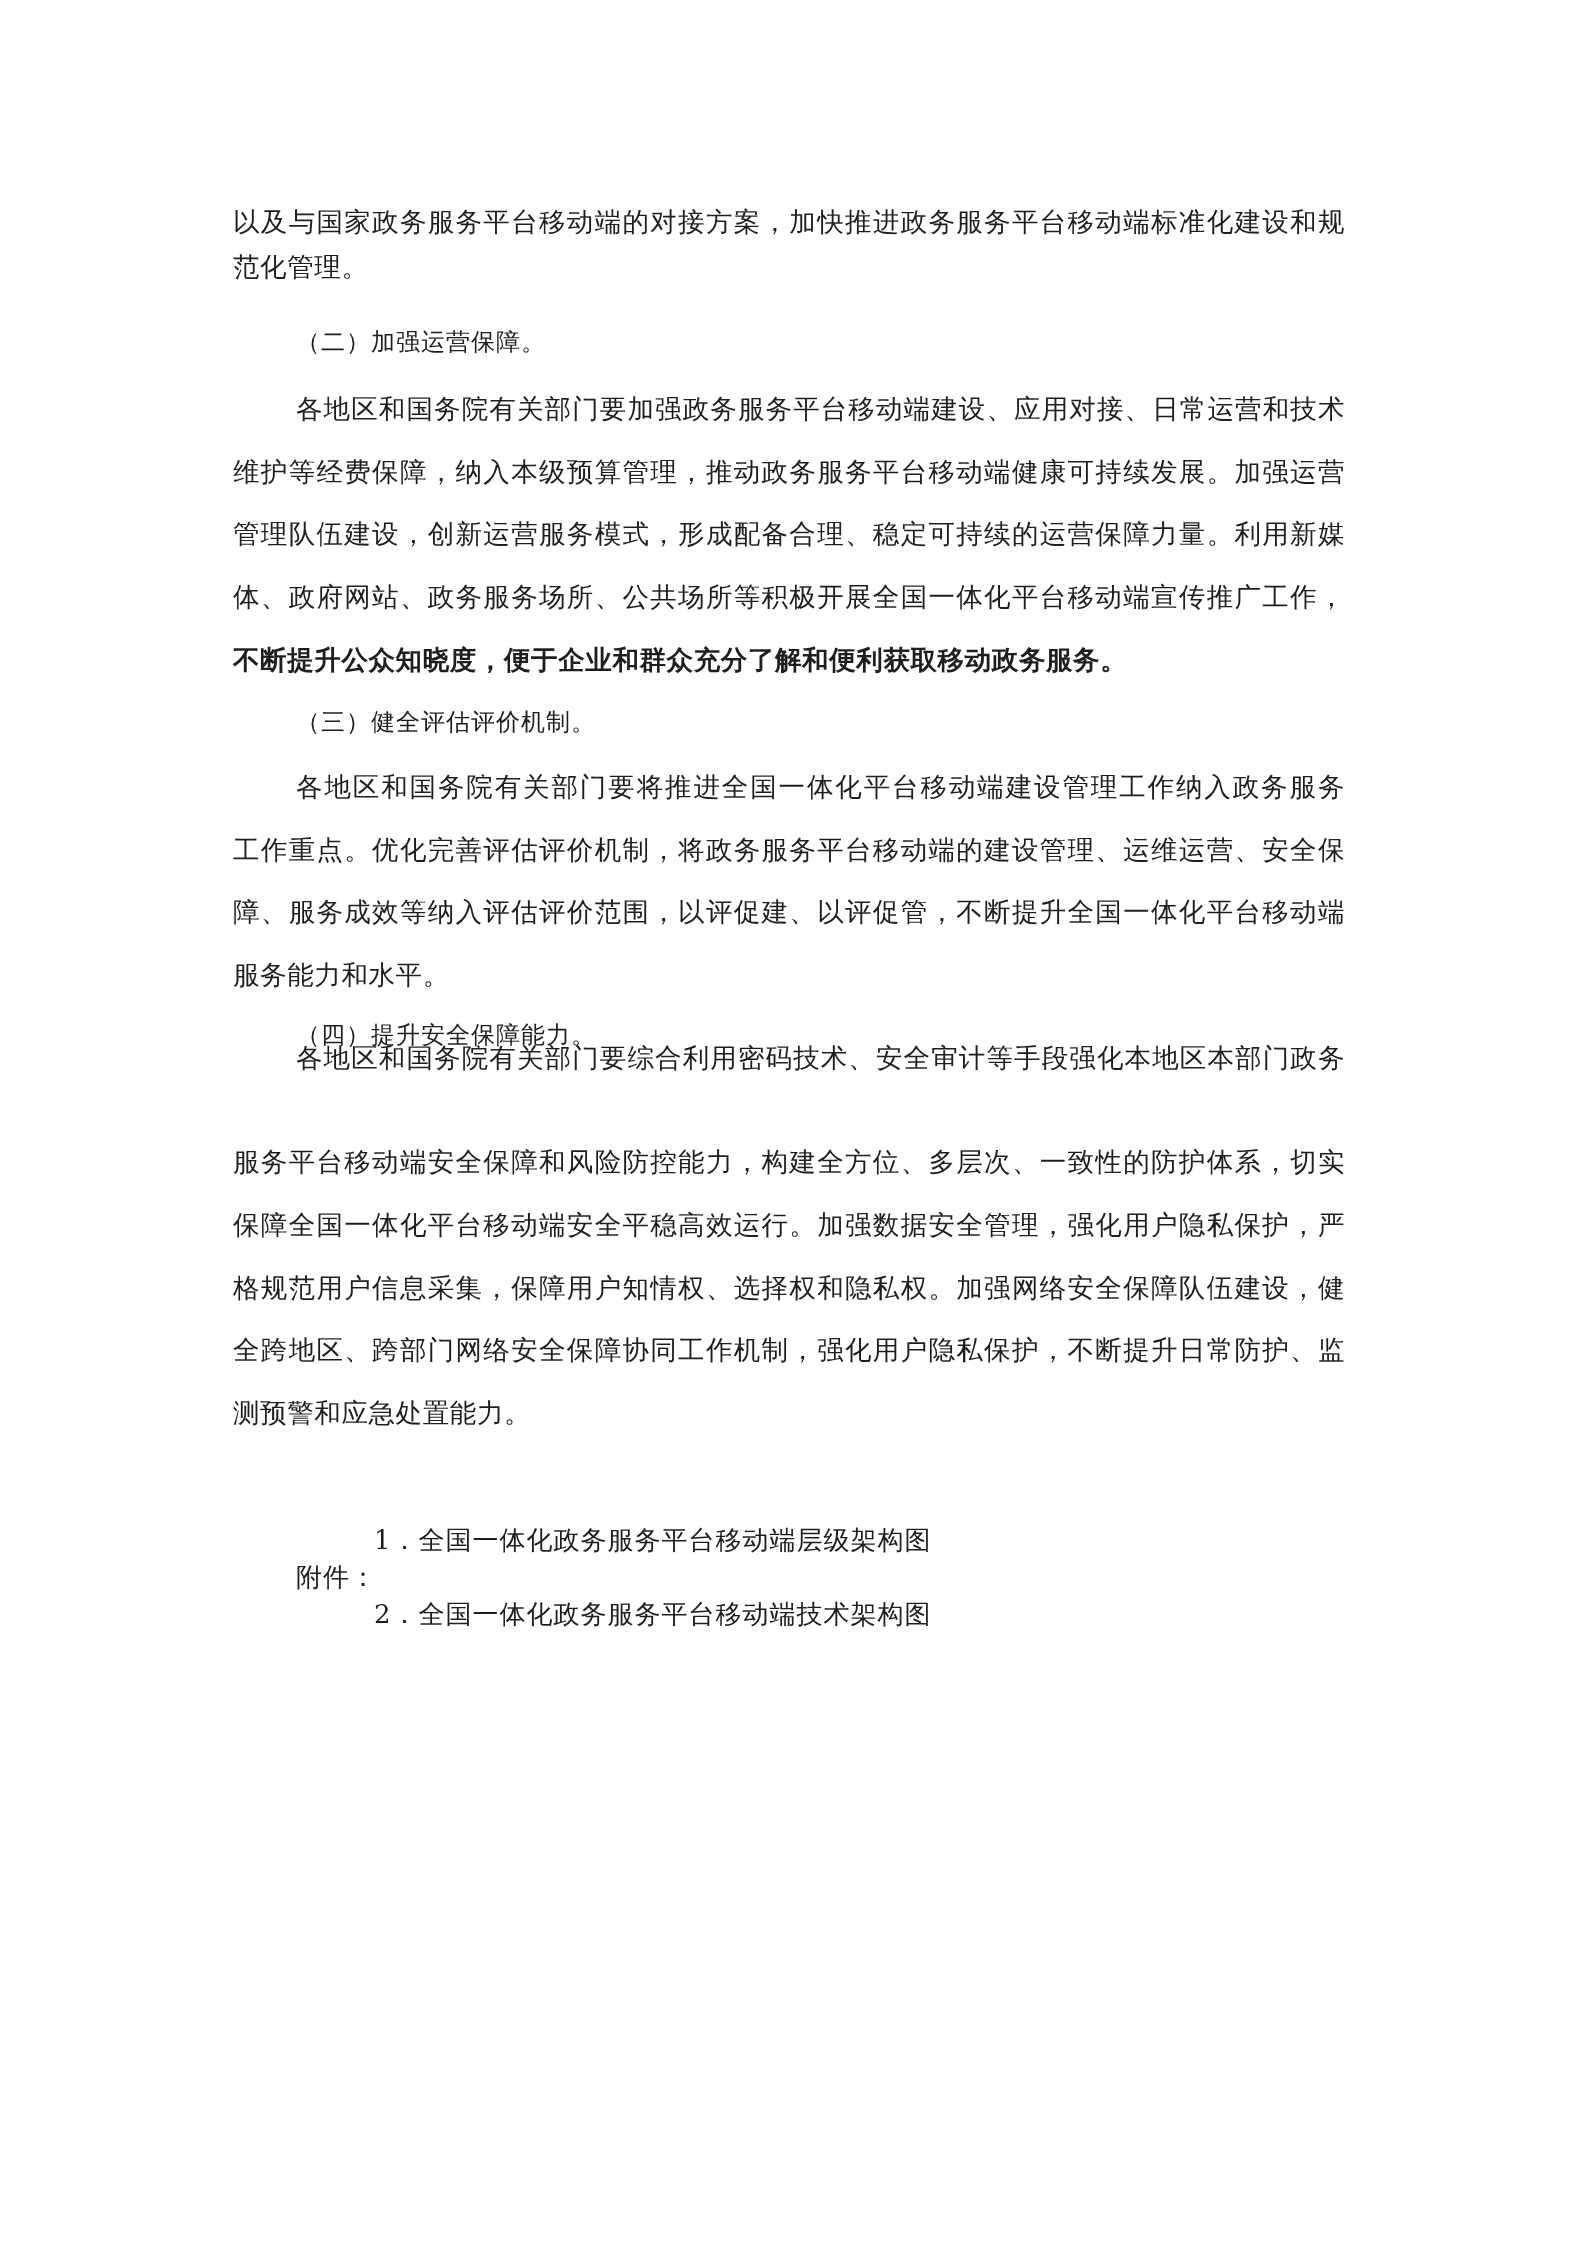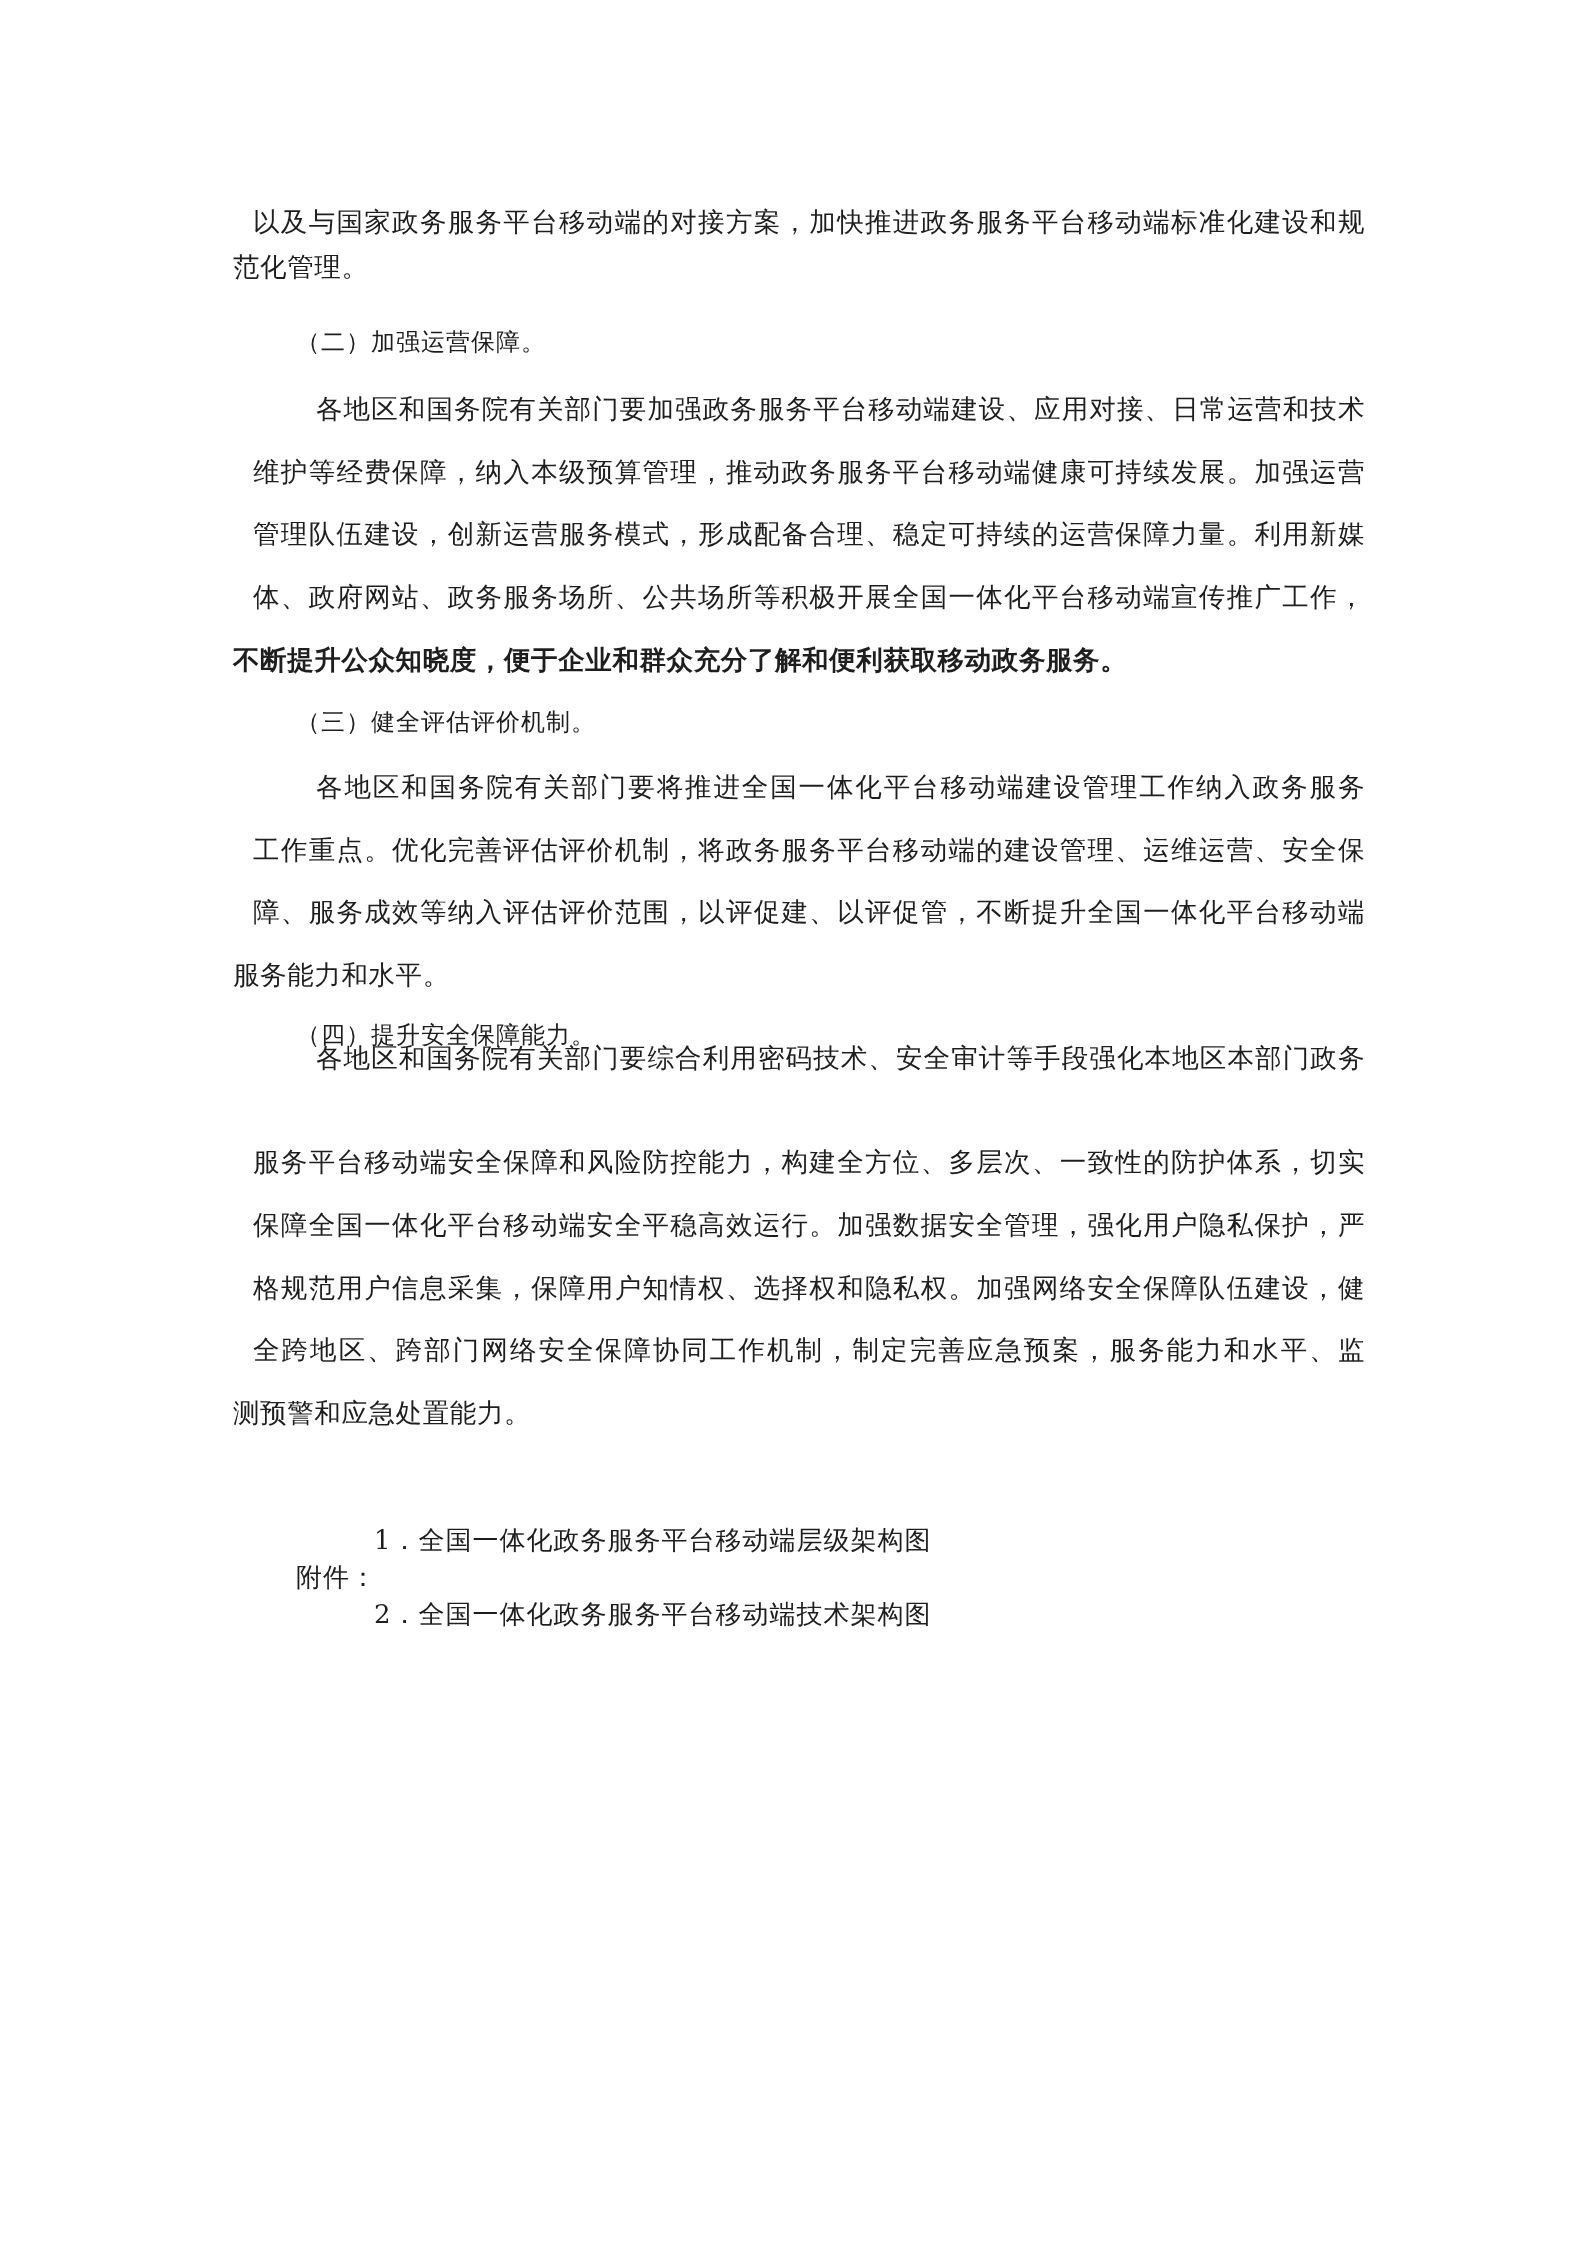--- a/index.html
+++ b/index.html
@@ -27,21 +27,20 @@
       font-size: 26.5px;
       line-height: 40px;
       height: 40px;
       white-space: nowrap;
       letter-spacing: 0.6px;
     }
     .full {
       width: 1112px;
       text-align: justify;
       text-align-last: justify;
-      margin-left: 20px;
     }
     .indent {
       left: 63px;
       width: 1049px;
     }
     .heading {
       left: 63px;
       font-family: "DejaVu Serif", "Liberation Serif", serif;
       font-size: 24px;
       letter-spacing: 1px;
@@ -74,21 +73,21 @@
   <div class="line full" style="top:630px;">工作重点。优化完善评估评价机制，将政务服务平台移动端的建设管理、运维运营、安全保</div>
   <div class="line full" style="top:692px;">障、服务成效等纳入评估评价范围，以评促建、以评促管，不断提升全国一体化平台移动端</div>
   <div class="line" style="top:755px;">服务能力和水平。</div>
 
   <div class="line heading" style="top:815px;">（四）提升安全保障能力。</div>
 
   <div class="line indent full" style="top:838px;">各地区和国务院有关部门要综合利用密码技术、安全审计等手段强化本地区本部门政务</div>
   <div class="line full" style="top:942px;">服务平台移动端安全保障和风险防控能力，构建全方位、多层次、一致性的防护体系，切实</div>
   <div class="line full" style="top:1005px;">保障全国一体化平台移动端安全平稳高效运行。加强数据安全管理，强化用户隐私保护，严</div>
   <div class="line full" style="top:1068px;">格规范用户信息采集，保障用户知情权、选择权和隐私权。加强网络安全保障队伍建设，健</div>
-  <div class="line full" style="top:1130px;">全跨地区、跨部门网络安全保障协同工作机制，制定完善应急预案，服务能力和水平、监</div>
+  <div class="line full" style="top:1130px;">全跨地区、跨部门网络安全保障协同工作机制，强化用户隐私保护，不断提升日常防护、监</div>
   <div class="line" style="top:1193px;">测预警和应急处置能力。</div>
 
   <div>
     <div class="line attach" style="top:1320px; left:63px;margin-top:37px;">附件：</div>
     <div class="line attach" style="top:1320px; left:141px;">1．全国一体化政务服务平台移动端层级架构图</div>
     <div class="line attach" style="top:1380px; left:141px;margin-top:14px;">2．全国一体化政务服务平台移动端技术架构图</div>
   </div>
 
 </div>
 

